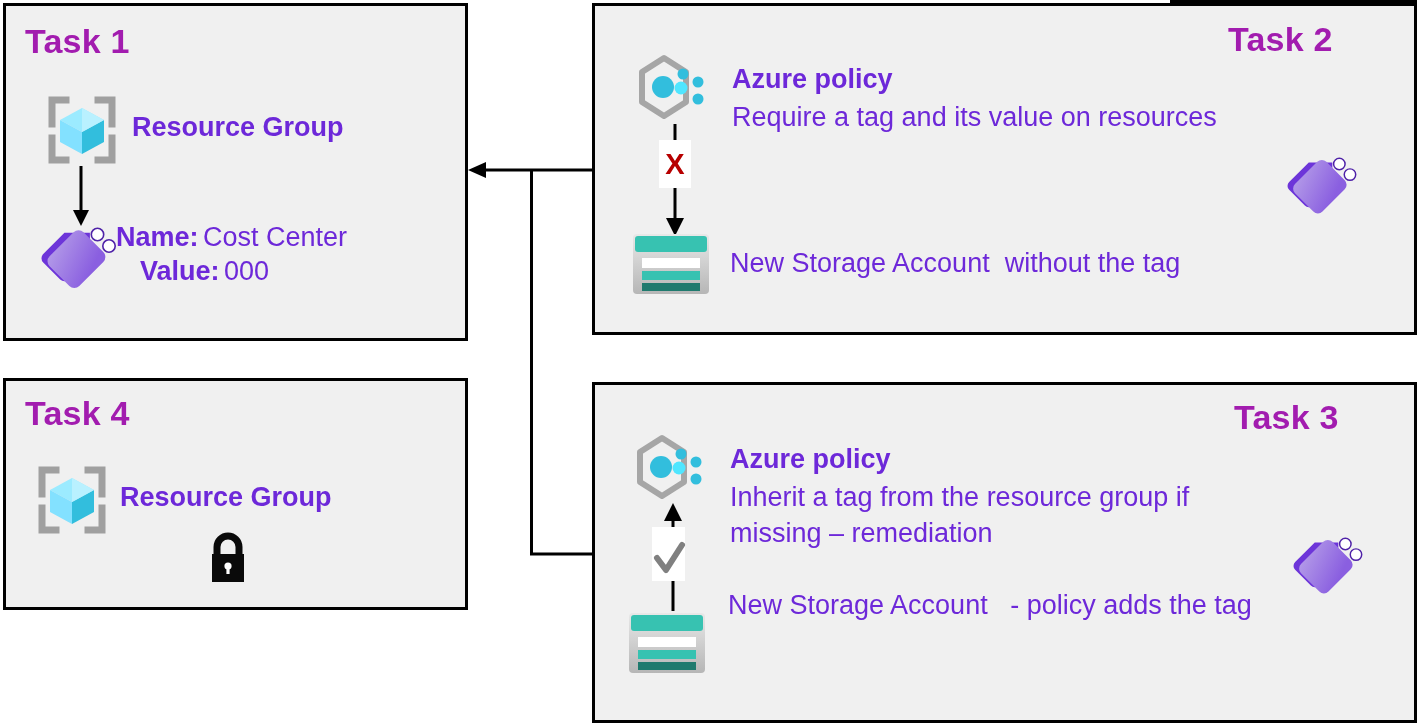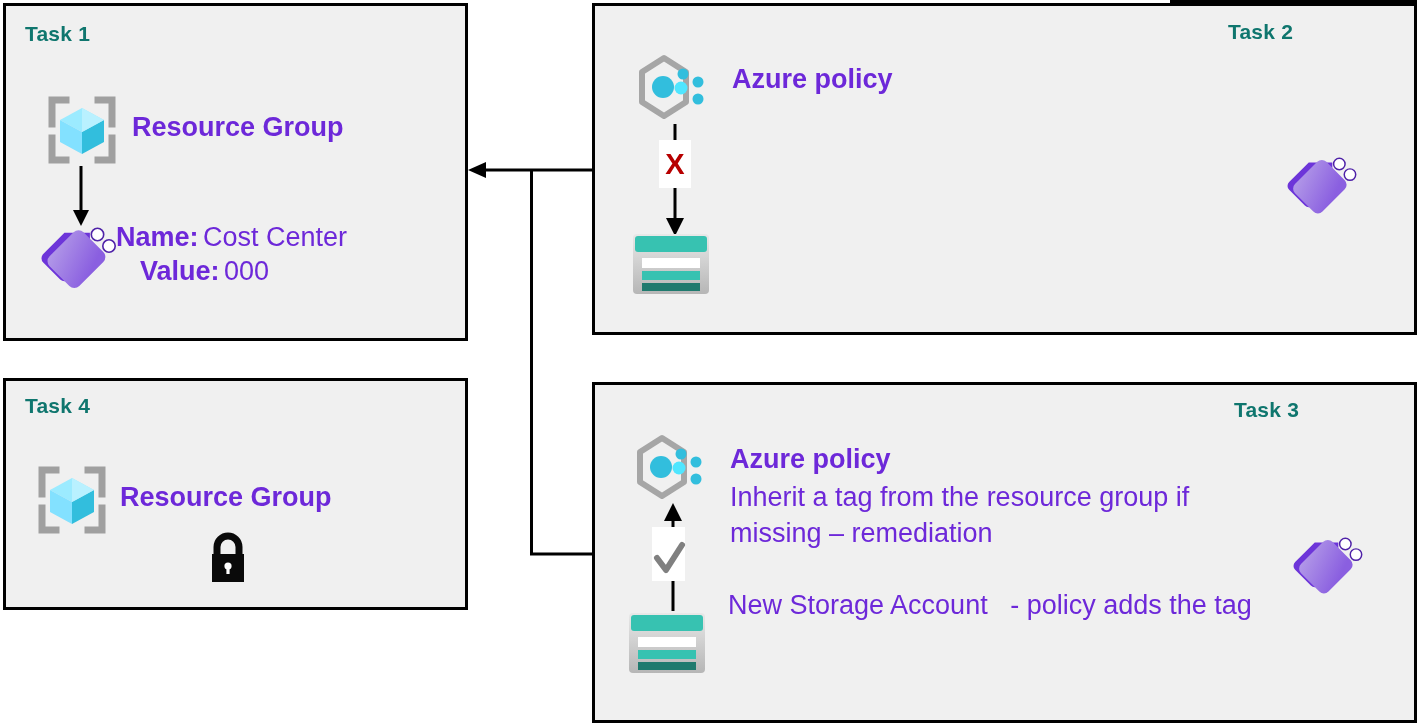--- a/index.html
+++ b/index.html
@@ -1,20 +1,20 @@
 <!DOCTYPE html>
 <html><head>
 <meta charset="utf-8">
 <style>
   html,body{margin:0;padding:0;background:#ffffff;}
   body{font-family:"Liberation Sans","DejaVu Sans",sans-serif;}
   #stage{position:relative;width:1417px;height:723px;background:#ffffff;overflow:hidden;}
 
   .panel{position:absolute;background:#f0f0f0;border:3px solid #000000;box-sizing:border-box;}
-  .task-label{position:absolute;color:#0f766e;font-weight:bold;font-size:21px;letter-spacing:.2px;}
+  .task-label{position:absolute;color:#a21caf;font-weight:bold;font-size:34px;letter-spacing:.2px;}
 
   .icon{position:absolute;}
   .txt{position:absolute;color:#6d28d9;}
   .bold{font-weight:bold;}
 
   .label-head{font-size:27px;font-weight:bold;}
   .label-body{font-size:27px;font-weight:normal;}
 
   .topbar{position:absolute;background:#000000;}
 
@@ -137,20 +137,21 @@
       <polygon points="31,5 55,5 55,5 31,5" fill="none"></polygon>
       <path d="M30 6 L8 20 L8 50 L30 64 L52 50 L52 20 Z" fill="none" stroke="#a6a6a6" stroke-width="6" stroke-linejoin="round"></path>
       <circle cx="29" cy="35" r="11" fill="#32bedd"></circle>
       <circle cx="49" cy="22" r="5.5" fill="#32bedd"></circle>
       <circle cx="47" cy="36" r="6.5" fill="#50e6ff"></circle>
       <circle cx="64" cy="30" r="5.5" fill="#32bedd"></circle>
       <circle cx="64" cy="47" r="5.5" fill="#32bedd"></circle>
     </svg>
   </div>
   <div class="txt label-head" style="left:732px;top:64px;">Azure policy</div>
+  <div class="txt label-body" style="left:732px;top:102px;white-space:nowrap;">Require a tag and its value on resources</div>
 
   <div class="icon" style="left:655px;top:124px;">
     <svg width="40" height="114" viewBox="0 0 40 114">
       <line x1="20" y1="0" x2="20" y2="100" stroke="#000" stroke-width="3"></line>
       <polygon points="20,112 11,94 29,94" fill="#000"></polygon>
     </svg>
   </div>
   <div class="icon" style="left:659px;top:140px;width:32px;height:48px;background:#ffffff;">
     <div class="txt" style="left:0;top:0;width:32px;height:48px;line-height:48px;text-align:center;color:#b70000;font-weight:bold;font-size:29px;">X</div>
   </div>
@@ -163,20 +164,21 @@
             <stop offset="1" stop-color="#b6b6b6"></stop>
         </linearGradient>
       </defs>
       <rect x="1" y="1" width="76" height="60" rx="4" fill="url(#sa1)"></rect>
       <rect x="3" y="3" width="72" height="16" rx="3" fill="#37c2b1"></rect>
       <rect x="10" y="25" width="58" height="10" fill="#ffffff"></rect>
       <rect x="10" y="38" width="58" height="9" fill="#37c2b1"></rect>
       <rect x="10" y="50" width="58" height="8" fill="#1f7a6e"></rect>
     </svg>
   </div>
+  <div class="txt label-body" style="left:730px;top:248px;white-space:pre;">New Storage Account  without the tag</div>
 
   <div class="icon" style="left:1288px;top:148px;">
     <svg width="74" height="68" viewBox="0 0 80 72">
       <defs>
         <linearGradient id="tg2b" x1="0" y1="0" x2="0.4" y2="1">
           <stop offset="0" stop-color="#b39ae8"></stop>
             <stop offset="1" stop-color="#8a5fe0"></stop>
         </linearGradient>
       </defs>
       <g transform="rotate(-45 38 36)">

